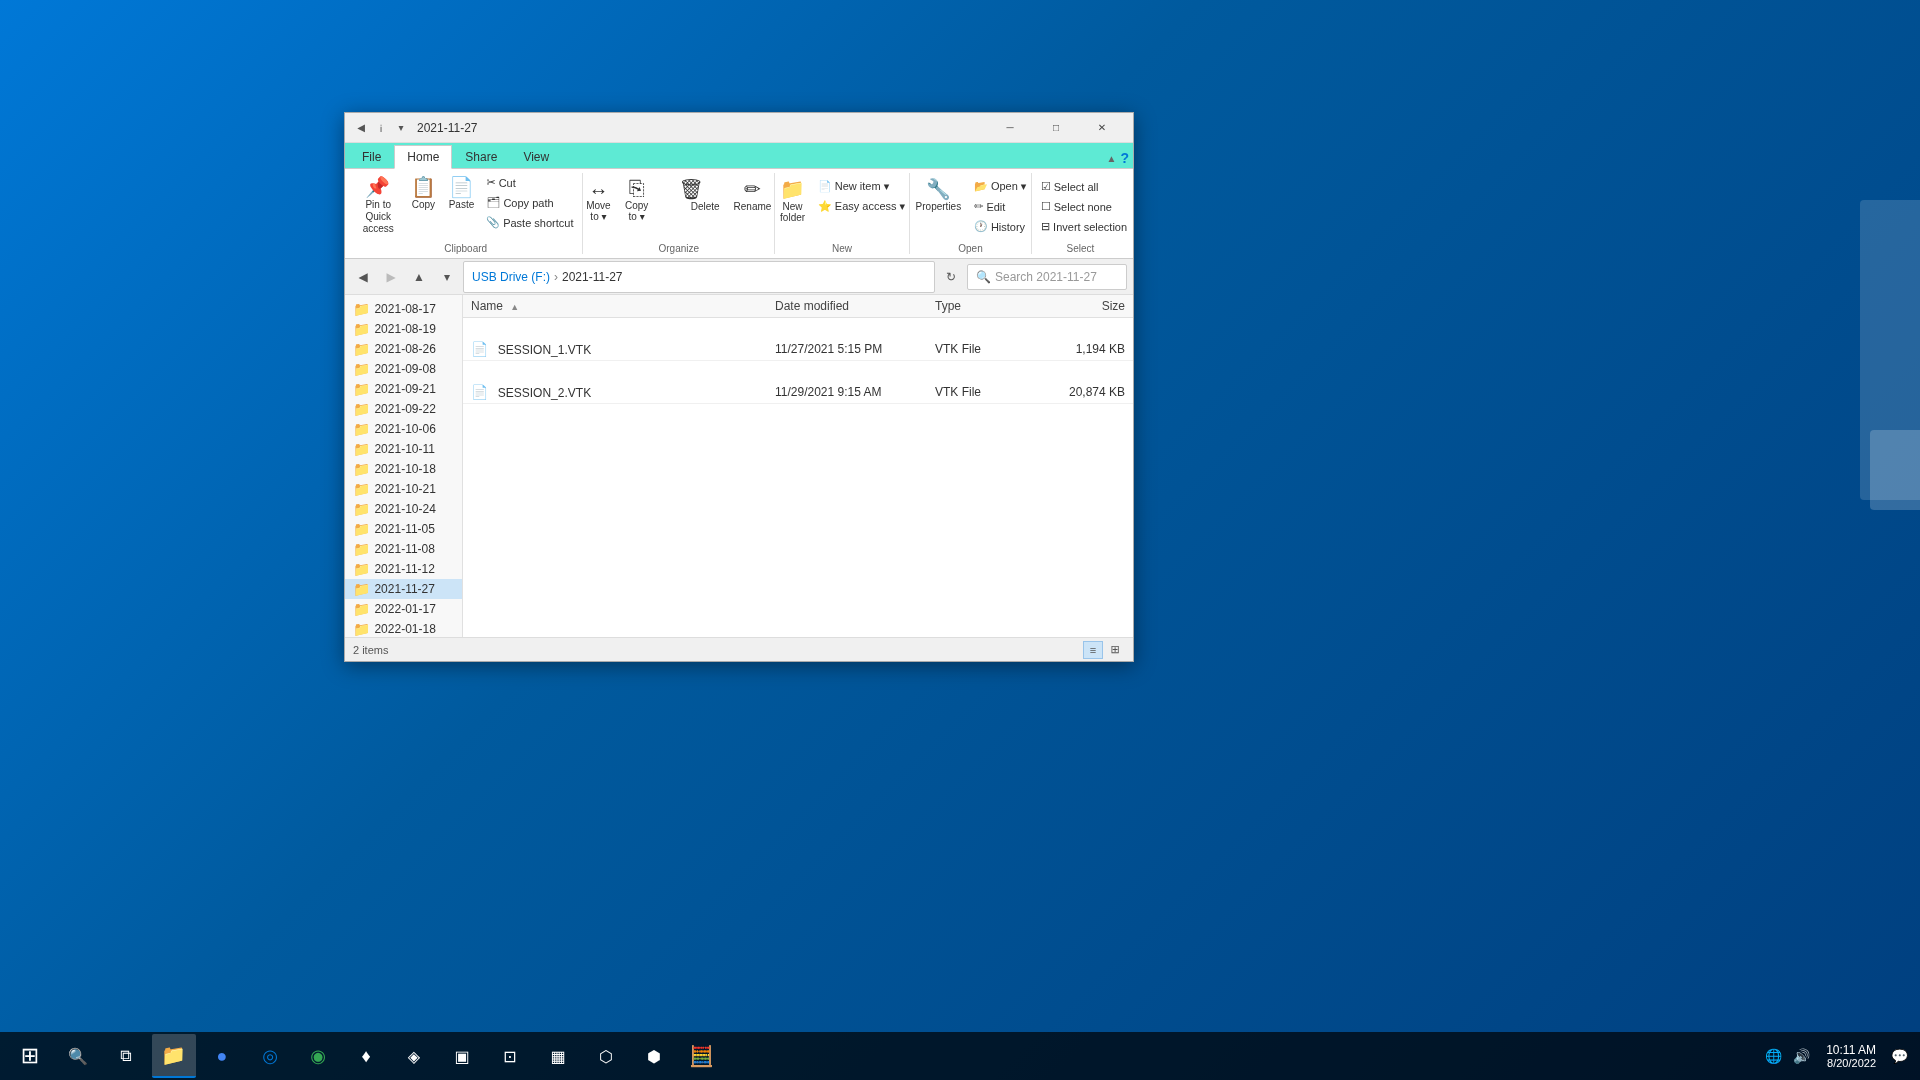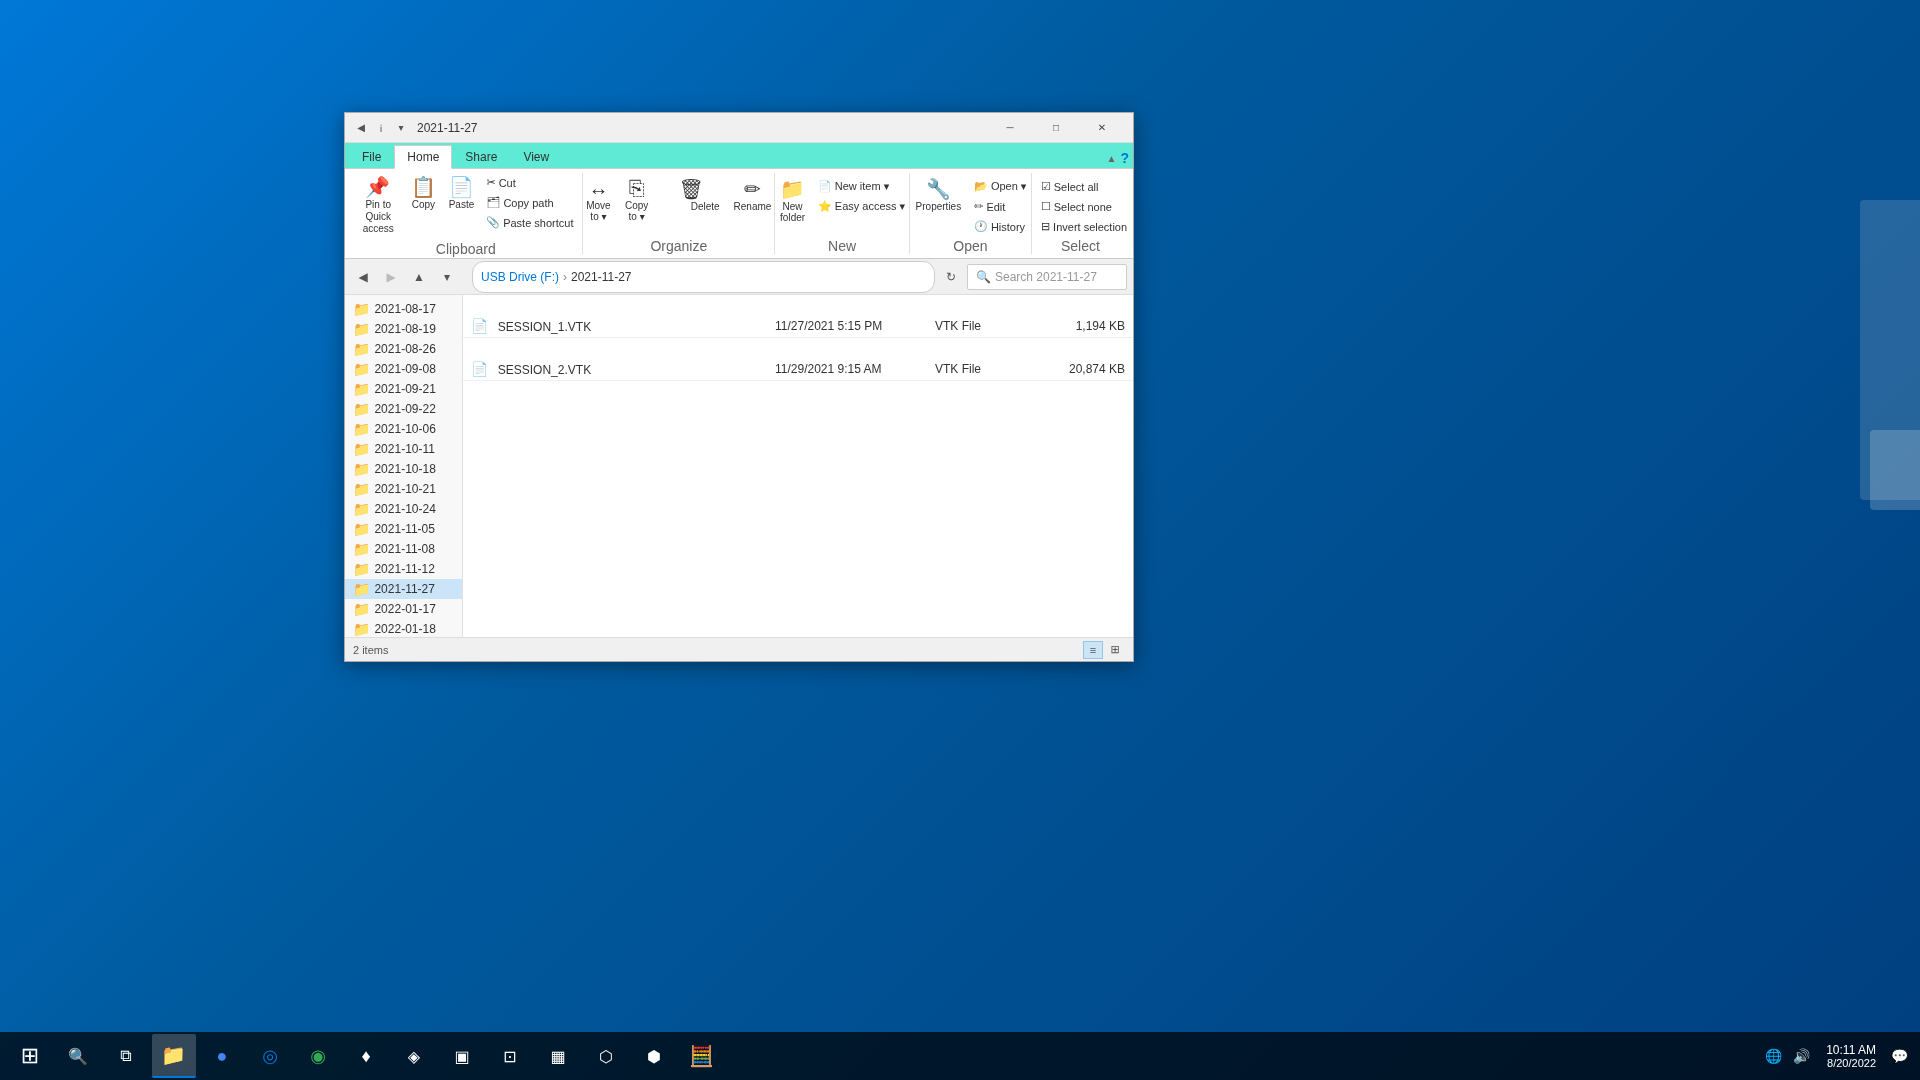--- a/index.html
+++ b/index.html
@@ -138,21 +138,21 @@
     .ribbon-group {
       display: flex;
       flex-direction: column;
       align-items: center;
       padding: 0 4px;
       border-right: 1px solid #e0e0e0;
       min-width: 60px;
     }
     .ribbon-group:last-child { border-right: none; }
     .ribbon-group-label {
-      font-size: 14px;
+      font-size: 10px;
       color: #666;
       margin-top: auto;
       padding-top: 2px;
       text-align: left;
     }
     .ribbon-buttons {
       display: flex;
       align-items: flex-start;
       gap: 2px;
       flex: 1;
@@ -221,22 +221,21 @@
     .address-path {
       flex: 1;
       height: 32px;
       background: #fff;
       border: 1px solid #ccc;
       display: flex;
       align-items: center;
       padding: 0 8px;
       font-size: 12px;
       color: #333;
-      border-radius: 12px;
-      margin-left: 9px;
+      border-radius: 2px;
     }
     .path-sep { color: #888; margin: 0 4px; }
     .search-box {
       width: 160px;
       height: 26px;
       border: 1px solid #ccc;
       border-radius: 2px;
       display: flex;
       align-items: center;
       padding: 0 8px;
@@ -638,20 +637,29 @@
             <span class="folder-icon">📁</span>
             <span>2022-01-17</span>
           </div>
           <div class="sidebar-item">
             <span class="folder-icon">📁</span>
             <span>2022-01-18</span>
           </div>
         </div>
 
       <div class="file-list">
+        <div class="file-list-header">
+          <div class="col-name">
+            <span>Name</span>
+            <span class="sort-arrow">▲</span>
+          </div>
+          <div class="col-date">Date modified</div>
+          <div class="col-type">Type</div>
+          <div class="col-size">Size</div>
+        </div>
 
       <div class="file-row">
       <div class="col-name">
         <span class="file-icon">📄</span>
         SESSION_1.VTK
       </div>
       <div class="col-date">11/27/2021 5:15 PM</div>
       <div class="col-type">VTK File</div>
       <div class="col-size">1,194 KB</div>
     </div>

